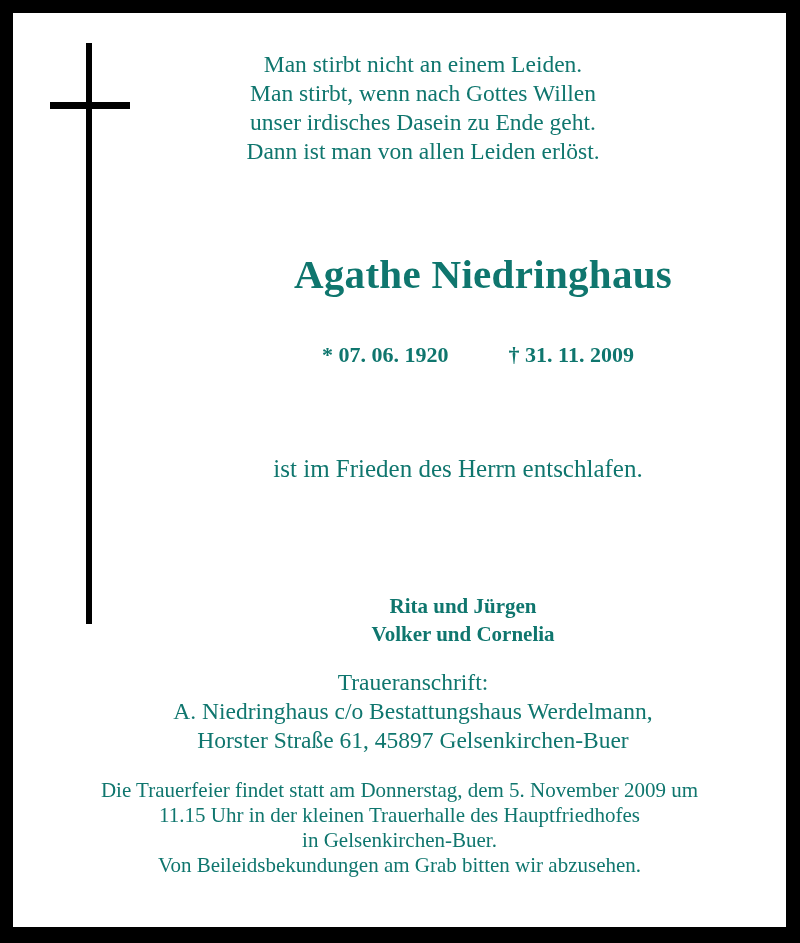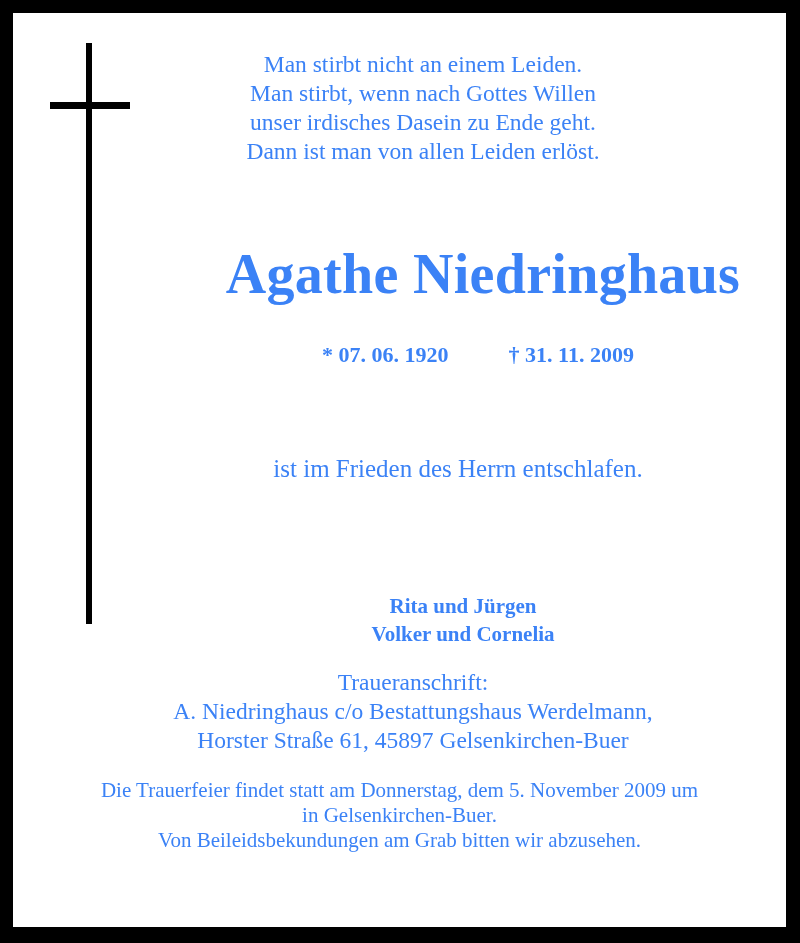--- a/index.html
+++ b/index.html
@@ -1,23 +1,23 @@
 <!DOCTYPE html>
 <html><head>
 <meta charset="utf-8">
 <style>
   html,body{margin:0;padding:0;}
   body{width:800px;height:943px;background:#000;position:relative;overflow:hidden;}
   .card{position:absolute;left:13px;top:13px;width:773px;height:914px;background:#fff;}
-  .serif{font-family:"Liberation Serif","DejaVu Serif",serif;color:#3b82f6;}
+  .serif{font-family:"Liberation Serif","DejaVu Serif",serif;color:#0f766e;}
   .cross-v{position:absolute;left:73px;top:30px;width:6px;height:581px;background:#000;}
   .cross-h{position:absolute;left:37px;top:89px;width:80px;height:7px;background:#000;}
   .c{position:absolute;text-align:center;white-space:nowrap;}
   .poem{left:140px;width:540px;top:37px;font-size:23.5px;line-height:29px;}
-  .name{left:170px;width:600px;top:229px;font-size:56px;font-weight:bold;line-height:64px;letter-spacing:0.3px;}
+  .name{left:170px;width:600px;top:229px;font-size:41px;font-weight:bold;line-height:64px;letter-spacing:0.3px;}
   .geb{left:240px;width:450px;top:300px;font-size:22px;font-weight:bold;line-height:28px;}
   .dates{left:240px;width:450px;top:328px;font-size:22px;font-weight:bold;line-height:28px;}
   .dates span{display:inline-block;}
   .gap{width:60px;}
   .line1{left:140px;width:610px;top:440px;font-size:25px;line-height:32px;}
   .trauer{left:240px;width:420px;top:509px;font-size:24px;line-height:30px;}
   .family{left:240px;width:420px;top:557px;font-size:21px;font-weight:bold;line-height:28px;margin-top:22px;}
   .addr{left:40px;width:720px;top:655px;font-size:23.5px;line-height:29px;}
   .info{left:0;width:773px;top:765px;font-size:21px;line-height:25px;}
   .info div,.poem div,.addr div,.family div{display:block;}
@@ -49,16 +49,17 @@
   </div>
 
   <div class="c addr">
     <div>Traueranschrift:</div>
     <div>A. Niedringhaus c/o Bestattungshaus Werdelmann,</div>
     <div>Horster Straße 61, 45897 Gelsenkirchen-Buer</div>
   </div>
 
   <div class="c info">
     <div>Die Trauerfeier findet statt am Donnerstag, dem 5. November 2009 um</div>
+    <div>11.15 Uhr in der kleinen Trauerhalle des Hauptfriedhofes</div>
     <div>in Gelsenkirchen-Buer.</div>
     <div>Von Beileidsbekundungen am Grab bitten wir abzusehen.</div>
   </div>
 </div>
 
 </body></html>

